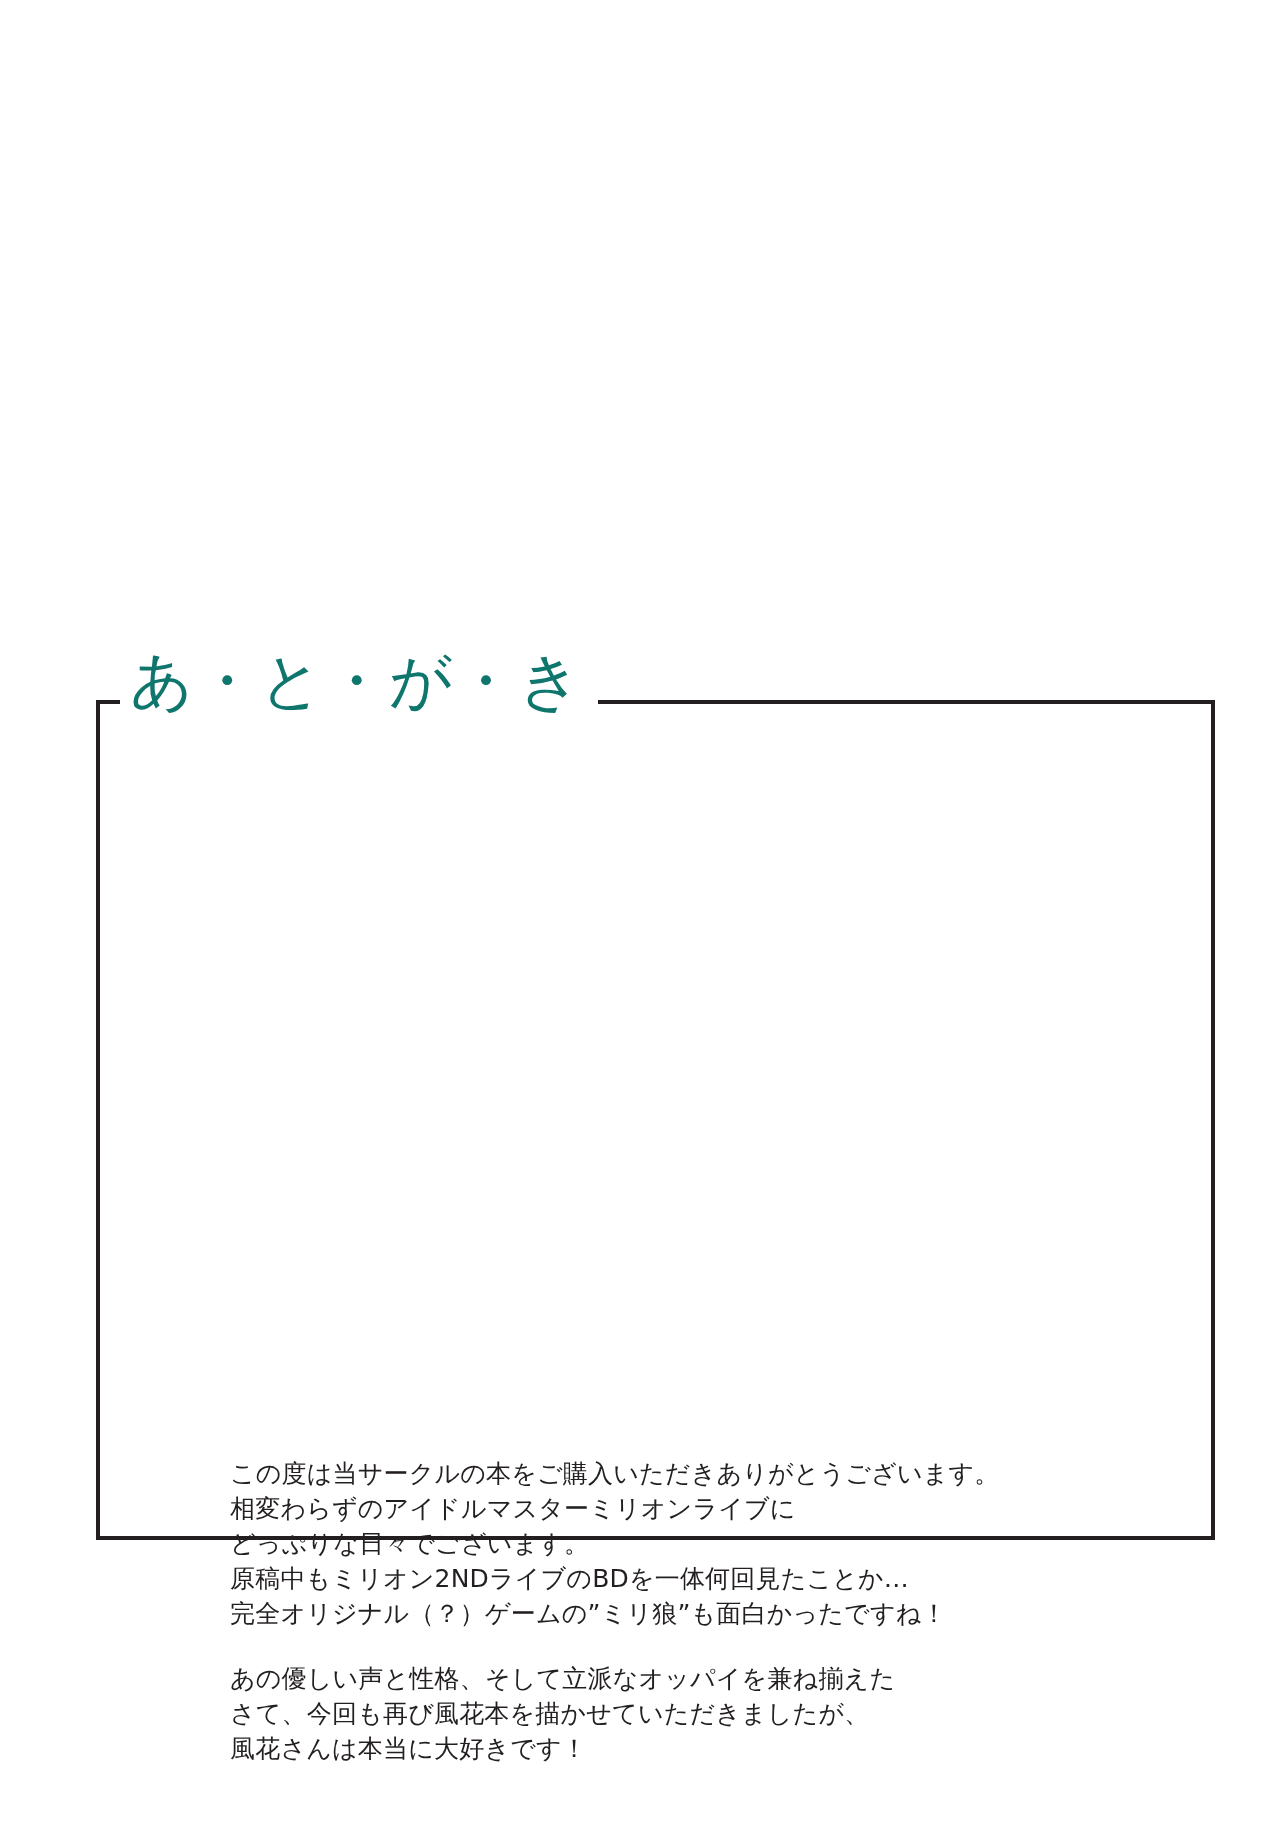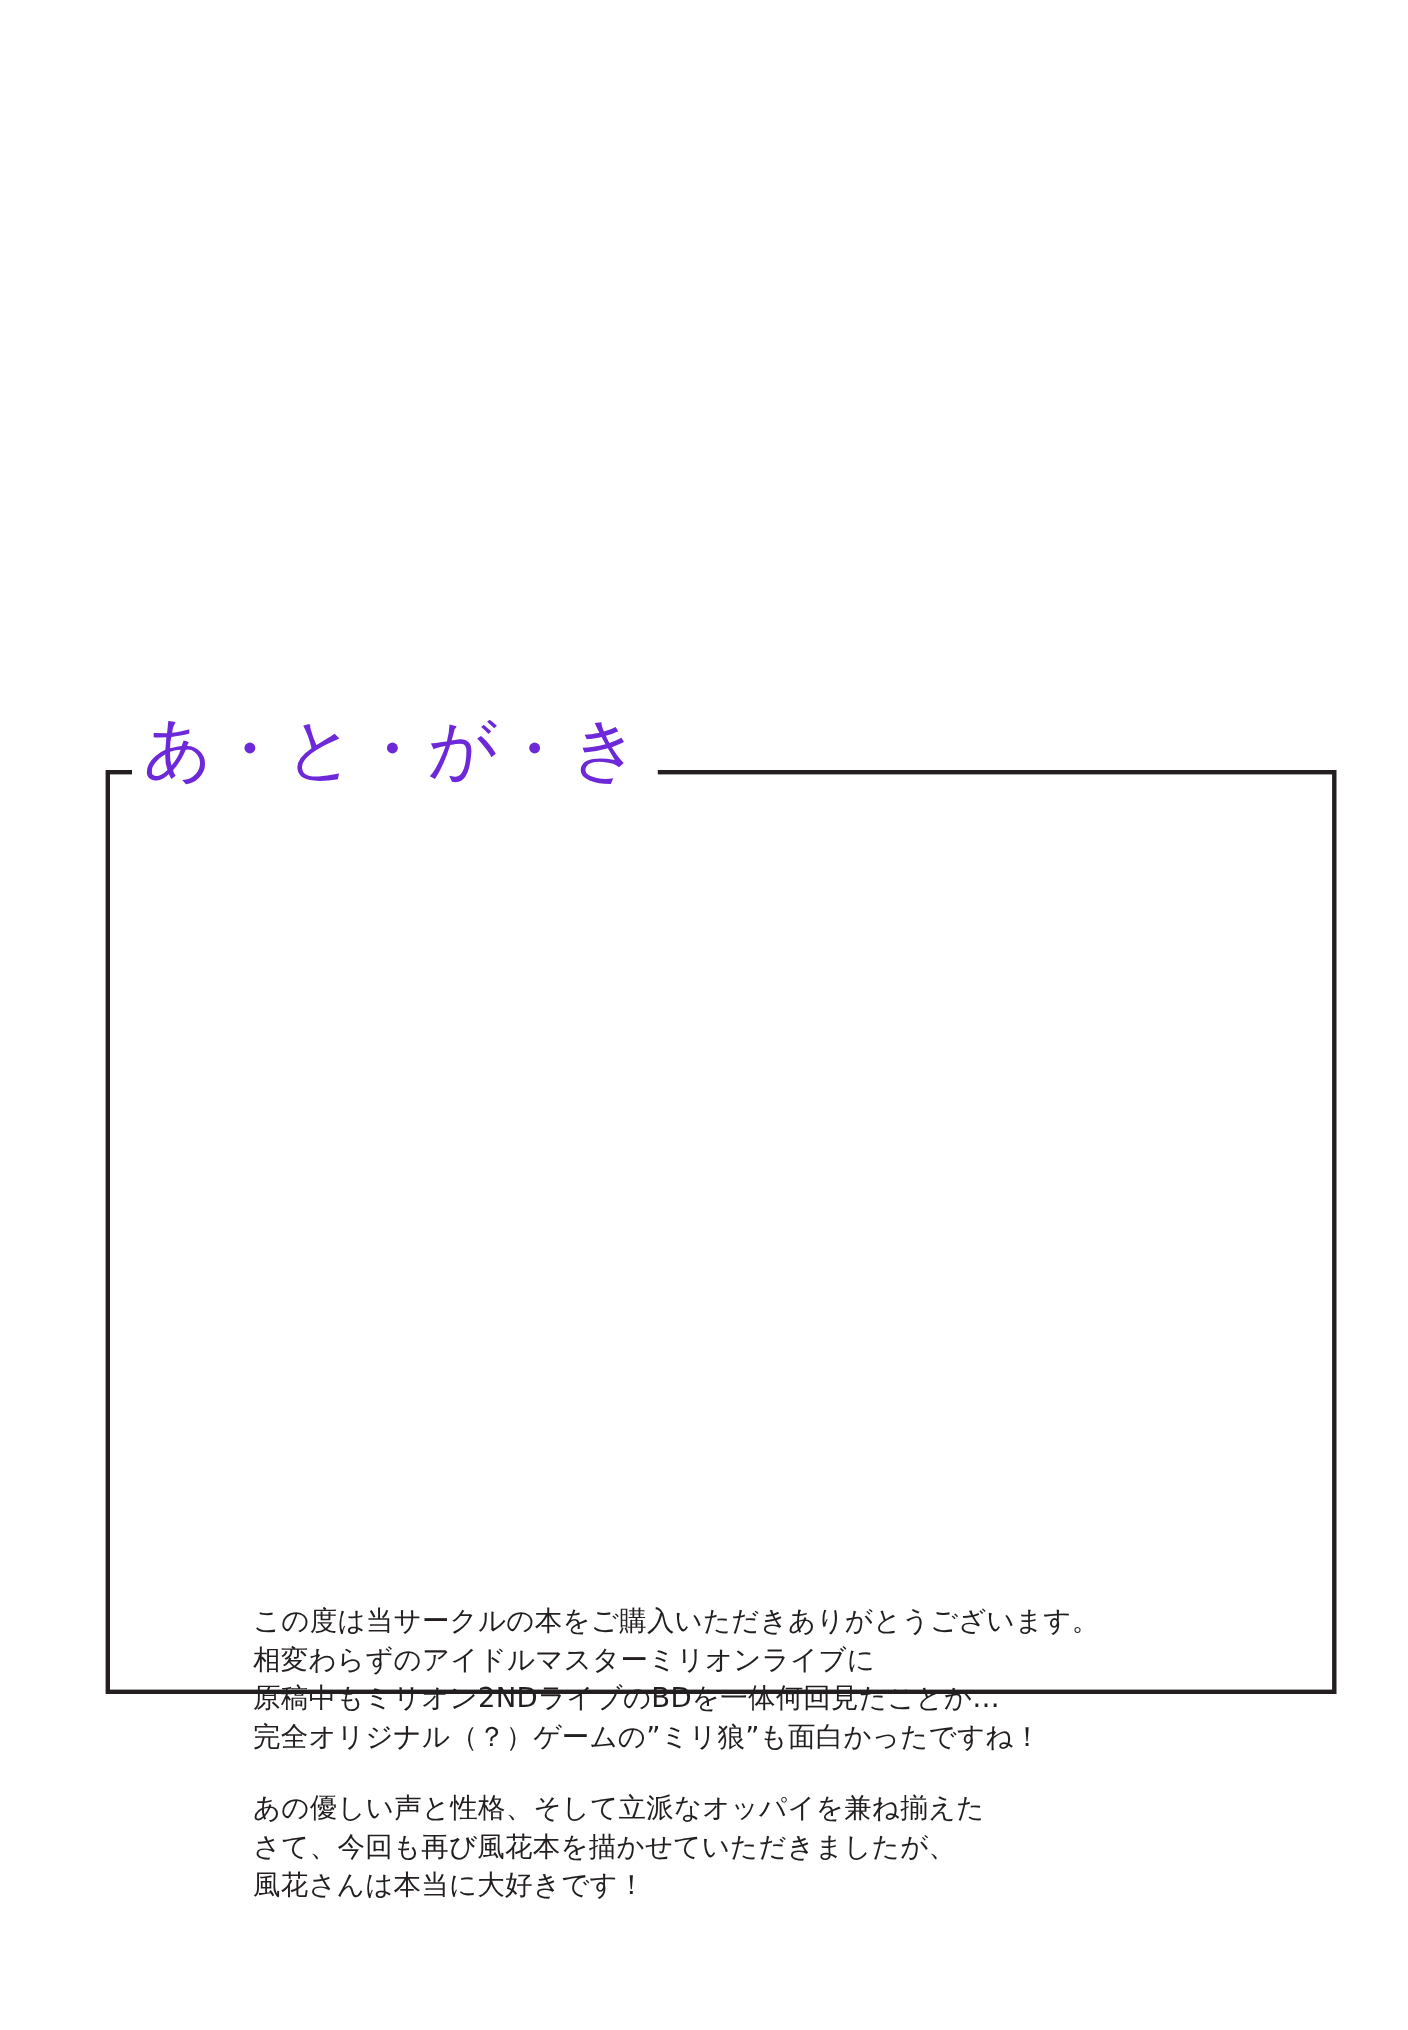--- a/index.html
+++ b/index.html
@@ -32,21 +32,21 @@
     position: absolute;
     left: 120px;
     top: 648px;
     background: #ffffff;
     padding: 0 14px 0 10px;
     font-size: 62px;
     line-height: 1.08;
     letter-spacing: 2px;
     font-family: "DejaVu Sans", sans-serif;
     font-weight: 400;
-    color: #6d28d9;
+    color: #0f766e;
     white-space: nowrap;
   }
 
   #afterword-body {
     position: absolute;
     left: 130px;
     top: 752px;
     width: 900px;
   }
 
@@ -67,20 +67,21 @@
 </head>
 <body>
 
 <div id="afterword-panel">
 
   <div id="afterword-body">
 
     <div class="para">
       <div class="line">この度は当サークルの本をご購入いただきありがとうございます。</div>
       <div class="line">相変わらずのアイドルマスターミリオンライブに</div>
+      <div class="line">どっぷりな日々でございます。</div>
       <div class="line">原稿中もミリオン2NDライブのBDを一体何回見たことか…</div>
       <div class="line">完全オリジナル（？）ゲームの”ミリ狼”も面白かったですね！</div>
     </div>
 
     <div class="para">
       <div class="line">あの優しい声と性格、そして立派なオッパイを兼ね揃えた</div>
       <div class="line">さて、今回も再び風花本を描かせていただきましたが、</div>
       <div class="line">風花さんは本当に大好きです！</div>
 
     </div>

